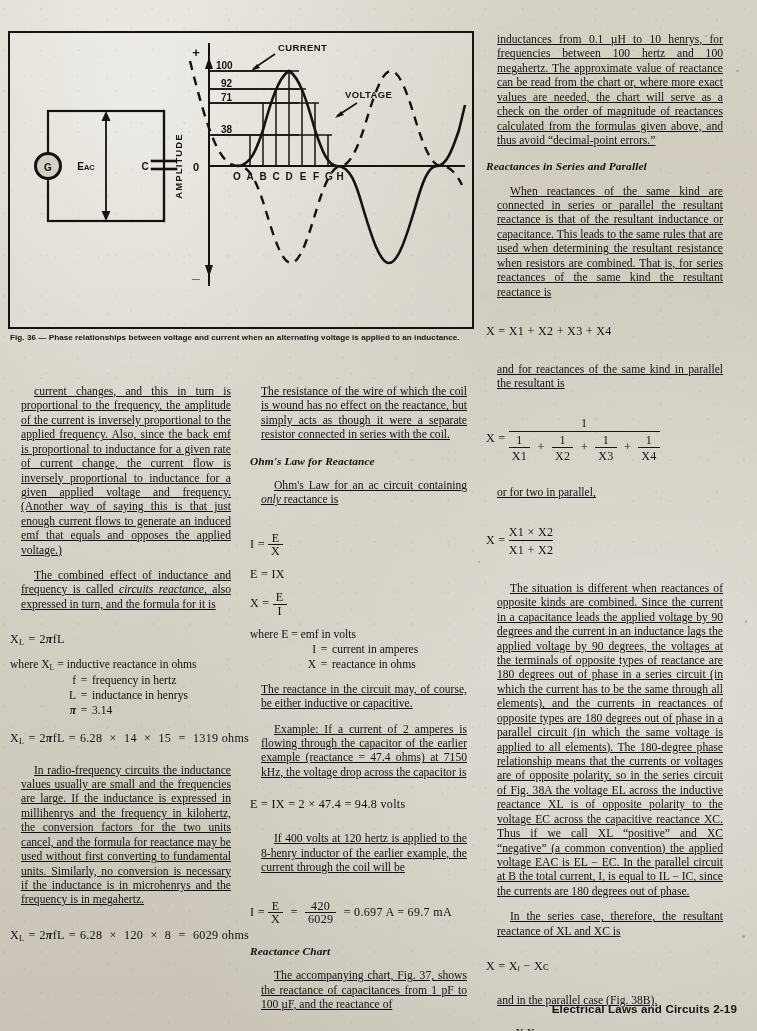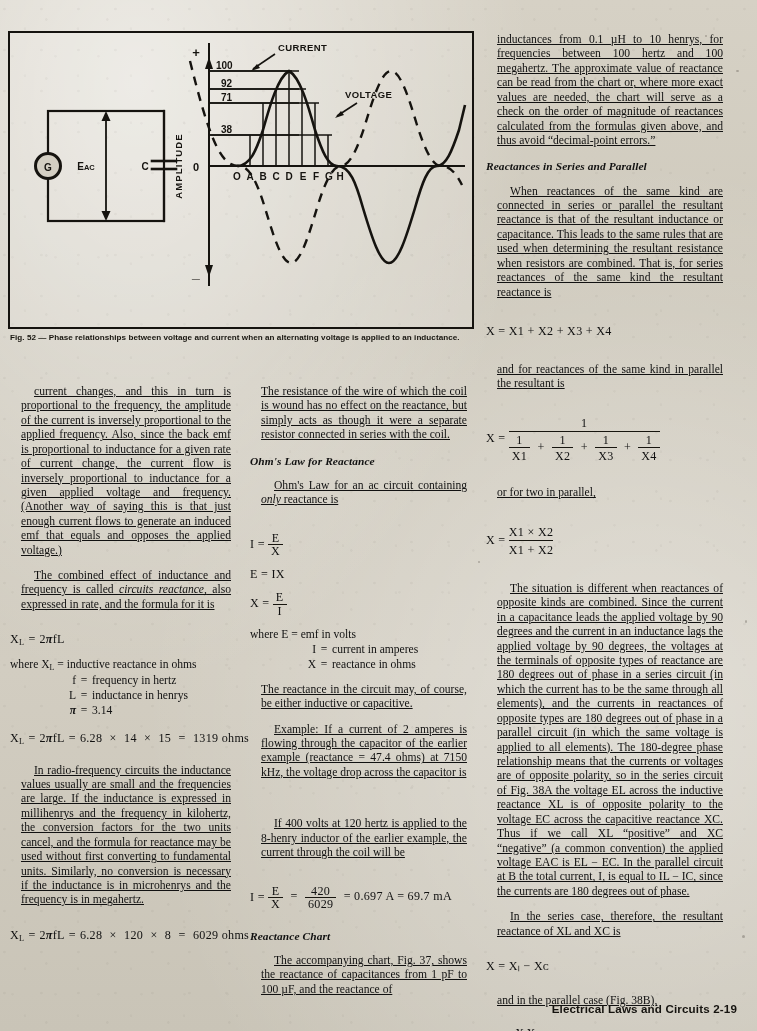--- a/index.html
+++ b/index.html
@@ -193,25 +193,25 @@
     <text x="268" y="18" font-family="Liberation Sans, sans-serif" font-size="9.5" font-weight="700" fill="#15130f" letter-spacing=".4">CURRENT</text>
     <path d="M265 21 L243 36" stroke="#15130f" stroke-width="1.6" fill="none"></path>
     <polygon points="241,38 250,35 247,31" fill="#15130f"></polygon>
 
     <text x="335" y="65" font-family="Liberation Sans, sans-serif" font-size="9.5" font-weight="700" fill="#15130f" letter-spacing=".4">VOLTAGE</text>
     <path d="M347 70 L327 83" stroke="#15130f" stroke-width="1.6" fill="none"></path>
     <polygon points="325,85 334,82 331,78" fill="#15130f"></polygon>
   </svg>
 </div>
 
-<div class="fig-caption">Fig. 52 — Phase relationships between voltage and current when an alternating voltage is applied to an inductance.</div>
+<div class="fig-caption">Fig. 36 — Phase relationships between voltage and current when an alternating voltage is applied to an inductance.</div>
 
 <div class="col" id="col-left">
   <p>current changes, and this in turn is proportional to the frequency, the amplitude of the current is inversely proportional to the applied frequency. Also, since the back emf is proportional to inductance for a given rate of current change, the current flow is inversely proportional to inductance for a given applied voltage and frequency. (Another way of saying this is that just enough current flows to generate an induced emf that equals and opposes the applied voltage.)</p>
-  <p><span>The combined effect of inductance and frequency is called </span><span class="ital">circuits reactance,</span><span> also expressed in rate, and the formula for it is</span></p>
+  <p><span>The combined effect of inductance and frequency is called </span><span class="ital">circuits reactance,</span><span> also expressed in turn, and the formula for it is</span></p>
   <div class="gap"></div>
   <div class="eq">X<sub>L</sub><span class="op">=</span>2<span class="pi">π</span>fL</div>
   <div class="gap"></div>
   <div class="wherelist">
     <div class="row">
       <span>where</span>&nbsp;
       <span>X<sub>L</sub></span>&nbsp;<span>=</span>&nbsp;<span>inductive reactance in ohms</span>
     </div>
     <div class="row">
       <span class="pad"></span>
@@ -278,20 +278,21 @@
     <div class="row">
       <span class="pad"></span>
         <span class="lab">X</span>
         <span class="eqs">=</span>
         <span>reactance in ohms</span>
     </div>
   </div>
   <p class="noindent">The reactance in the circuit may, of course, be either inductive or capacitive.</p>
   <p>Example: If a current of 2 amperes is flowing through the capacitor of the earlier example (reactance = 47.4 ohms) at 7150 kHz, the voltage drop across the capacitor is</p>
   <div class="gap-sm"></div>
+  <div class="eq">E  =  IX  =  2  ×  47.4  =  94.8 volts</div>
   <div class="gap"></div>
   <p>If 400 volts at 120 hertz is applied to the 8-henry inductor of the earlier example, the current through the coil will be</p>
   <div class="gap-lg"></div>
   <div class="eq">
     <span>I  =</span>
     <span class="frac">
       <span class="num">E</span>
       <span class="den">X</span>
     </span>
     <span class="op">=</span>

